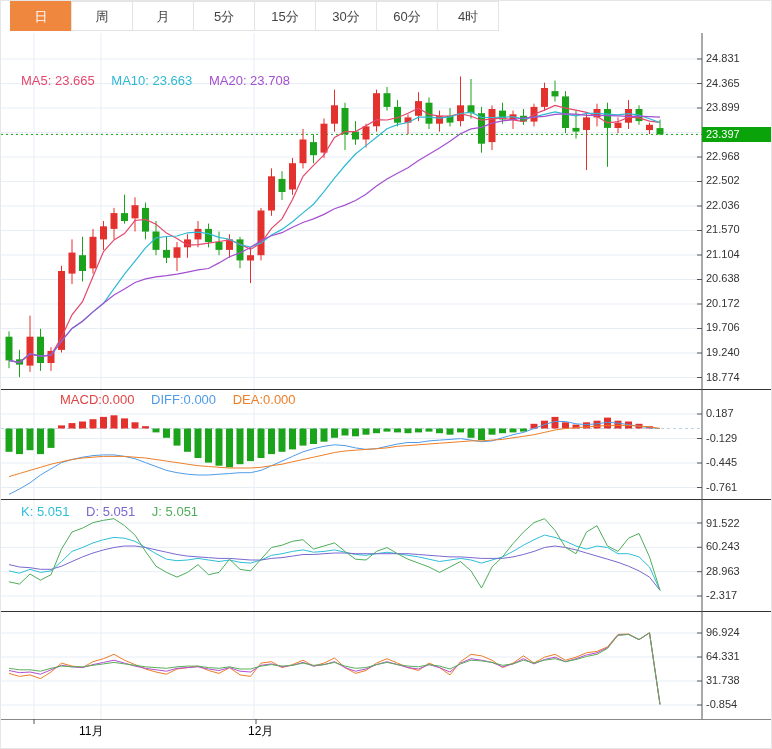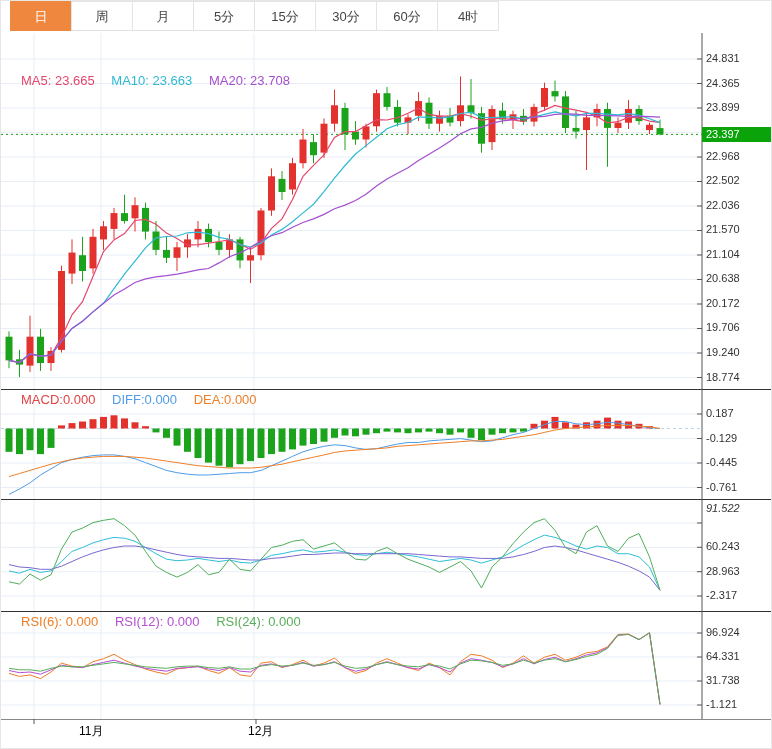--- a/index.html
+++ b/index.html
@@ -13,21 +13,21 @@
   .hdr{position:absolute;z-index:3;font-size:13px;white-space:nowrap;color:#333;}
   .hdr span{margin-right:5px;}
   .hdr .gap{margin-right:13px;}
   .ohlc{top:38px;left:8px;}
   .marow{top:72px;left:20px;}
   .macdh{top:391px;left:20px;}
   .kdjh{top:503px;left:20px;}
   .rsih{top:613px;left:20px;}
   .val{color:#12a312;}
   .s-ma5{color:#e5476d;}.s-ma10{color:#2fb9d4;}.s-ma20{color:#a44fd0;}
-  .s-macd{color:#e14444;}.s-diff{color:#4f9ce8;}.s-dea{color:#ee7f28;}
+  .s-macd{color:#e14444;margin-left:39px;}.s-diff{color:#4f9ce8;}.s-dea{color:#ee7f28;}
   .s-k{color:#2ebfd8;}.s-d{color:#7a68cf;}.s-j{color:#4fae5a;}
   .s-rsi6{color:#ee7d26;}.s-rsi12{color:#b44fd2;}.s-rsi24{color:#5aae5a;}
   .ytick{position:absolute;left:705px;font-size:11px;line-height:13px;color:#333;z-index:2;}
   #y-axis-labels{position:absolute;top:0;left:0;width:772px;height:749px;z-index:2;pointer-events:none;}
   .price-badge{position:absolute;left:701px;width:70px;height:15px;background:#0aa40a;color:#fff;
        font-size:11px;line-height:15px;padding-left:4px;z-index:4;box-sizing:border-box;}
   .month{position:absolute;top:722px;font-size:12px;color:#000000;z-index:3;}
 </style>
 </head>
 <body>
@@ -316,53 +316,53 @@
     <span class="s-ma10 gap">MA10: 23.663</span>
     <span class="s-ma20">MA20: 23.708</span>
   </div>
 
   <div class="hdr macdh">
     <span class="s-macd gap">MACD:0.000</span>
     <span class="s-diff gap">DIFF:0.000</span>
     <span class="s-dea">DEA:0.000</span>
   </div>
 
-
-  <div class="hdr rsih">
-    <span class="s-rsi6 gap">RSI(6): 0.000</span>
-    <span class="s-rsi12 gap">RSI(12): 0.000</span>
-    <span class="s-rsi24">RSI(24): 0.000</span>
+  <div class="hdr kdjh">
+    <span class="s-k gap">K: 5.051</span>
+    <span class="s-d gap">D: 5.051</span>
+    <span class="s-j">J: 5.051</span>
   </div>
+
 
   <div id="y-axis-labels">
       <div class="ytick" style="top: 51px;">24.831</div>
       <div class="ytick" style="top: 75.504px;">24.365</div>
       <div class="ytick" style="top: 100.008px;">23.899</div>
       <div class="ytick" style="top: 148.964px;">22.968</div>
       <div class="ytick" style="top: 173.468px;">22.502</div>
       <div class="ytick" style="top: 197.972px;">22.036</div>
       <div class="ytick" style="top: 222.476px;">21.570</div>
       <div class="ytick" style="top: 246.98px;">21.104</div>
       <div class="ytick" style="top: 271.484px;">20.638</div>
       <div class="ytick" style="top: 295.988px;">20.172</div>
       <div class="ytick" style="top: 320.492px;">19.706</div>
       <div class="ytick" style="top: 344.996px;">19.240</div>
       <div class="ytick" style="top: 369.5px;">18.774</div>
       <div class="ytick" style="top: 406px;">0.187</div>
       <div class="ytick" style="top: 430.5px;">-0.129</div>
       <div class="ytick" style="top: 455px;">-0.445</div>
       <div class="ytick" style="top: 479.5px;">-0.761</div>
-      <div class="ytick" style="top: 501px; font-style: italic;">91.522</div>
+      <div class="ytick" style="top: 516px;">91.522</div>
       <div class="ytick" style="top: 539.333px;">60.243</div>
       <div class="ytick" style="top: 563.666px;">28.963</div>
       <div class="ytick" style="top: 588px;">-2.317</div>
       <div class="ytick" style="top: 625px;">96.924</div>
       <div class="ytick" style="top: 649px;">64.331</div>
       <div class="ytick" style="top: 673px;">31.738</div>
-      <div class="ytick" style="top: 697px;">-1.121</div>
+      <div class="ytick" style="top: 697px;">-0.854</div>
     </div>
 
   <div id="price-badge" class="price-badge" style="top: 125.905px;">23.397</div>
 
   <div class="month" style="left:78px">11月</div>
   <div class="month" style="left:247px">12月</div>
 
 </div>
 
 </body></html>

